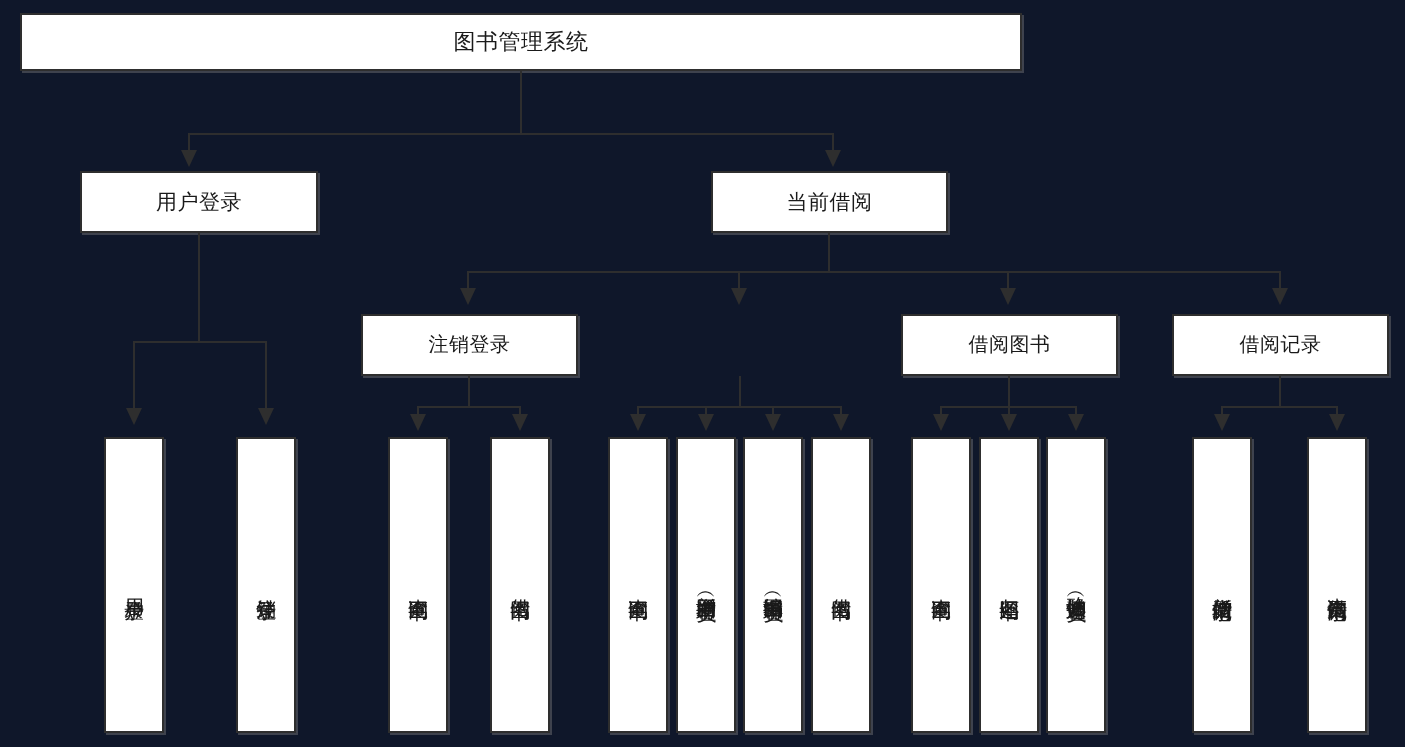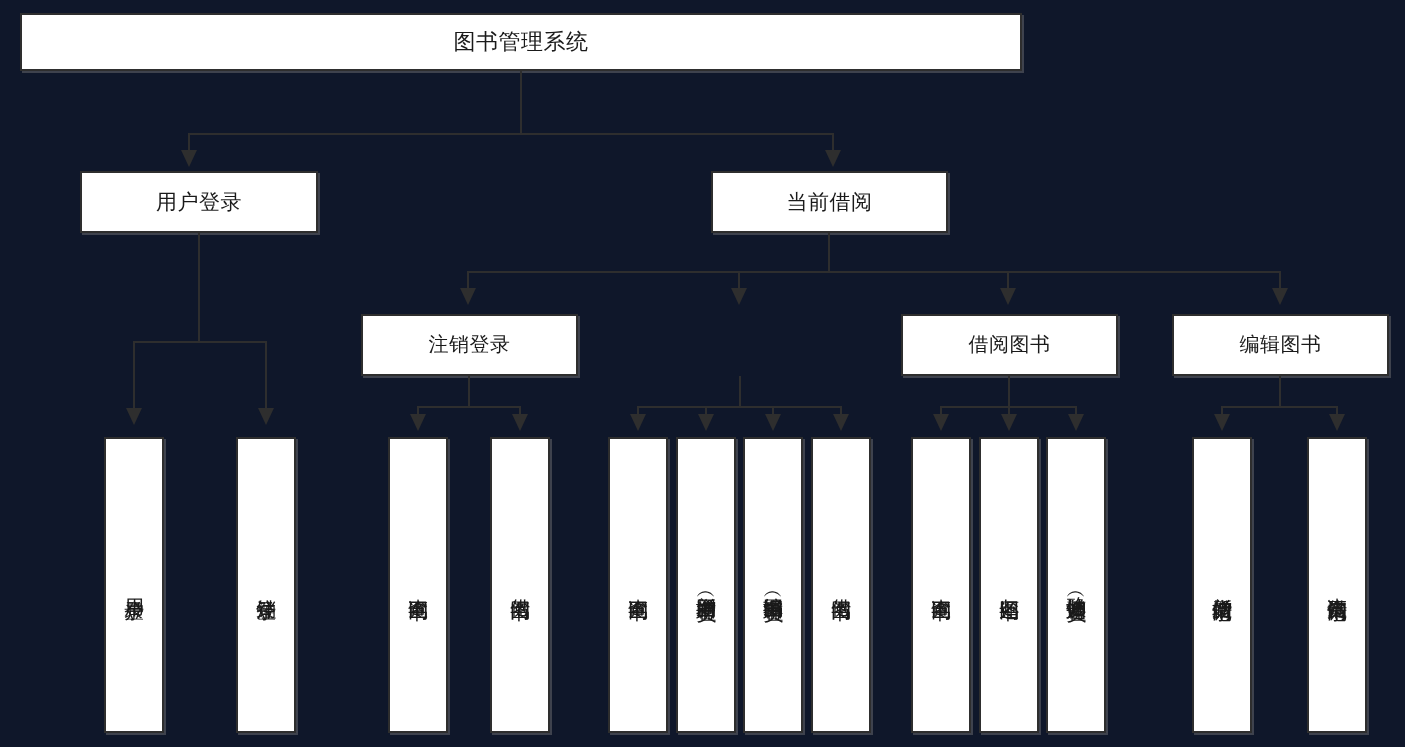--- a/index.html
+++ b/index.html
@@ -128,21 +128,21 @@
   <div class="edge v" style="left:1279px; top:271px; width:2px; height:22px;"></div>
   <div class="arrow" style="left:1272px; top:288px;"></div>
 
   <div class="node l3" style="left:361px; top:314px; width:217px; height:62px;">
     <span class="label">注销登录</span>
   </div>
   <div class="node l3" style="left:901px; top:314px; width:217px; height:62px;">
     <span class="label">借阅图书</span>
   </div>
   <div class="node l3" style="left:1172px; top:314px; width:217px; height:62px;">
-    <span class="label">编辑图书</span>
+    <span class="label">借阅记录</span>
   </div>
 
   <div class="edge v" style="left:468px; top:376px; width:2px; height:31px;"></div>
   <div class="edge h" style="left:417px; top:406px; width:103px; height:2px;"></div>
   <div class="edge v" style="left:417px; top:406px; width:2px; height:12px;"></div>
   <div class="arrow" style="left:410px; top:414px;"></div>
   <div class="edge v" style="left:519px; top:406px; width:2px; height:12px;"></div>
   <div class="arrow" style="left:512px; top:414px;"></div>
 
   <div class="edge v" style="left:739px; top:376px; width:2px; height:31px;"></div>

